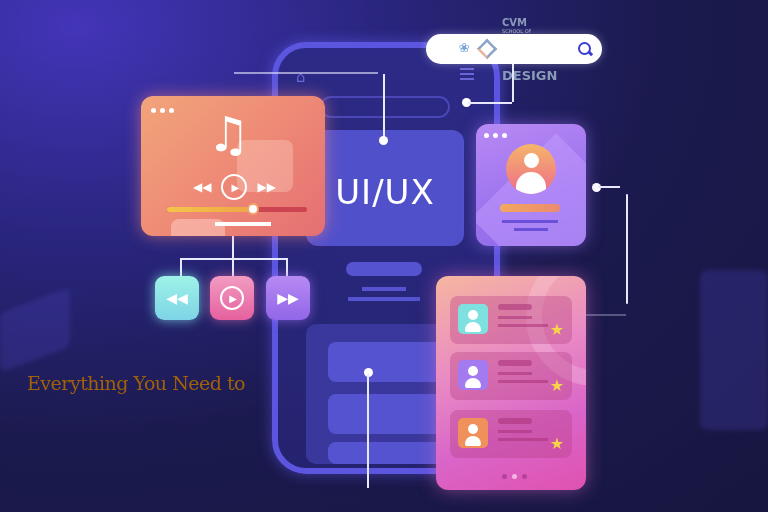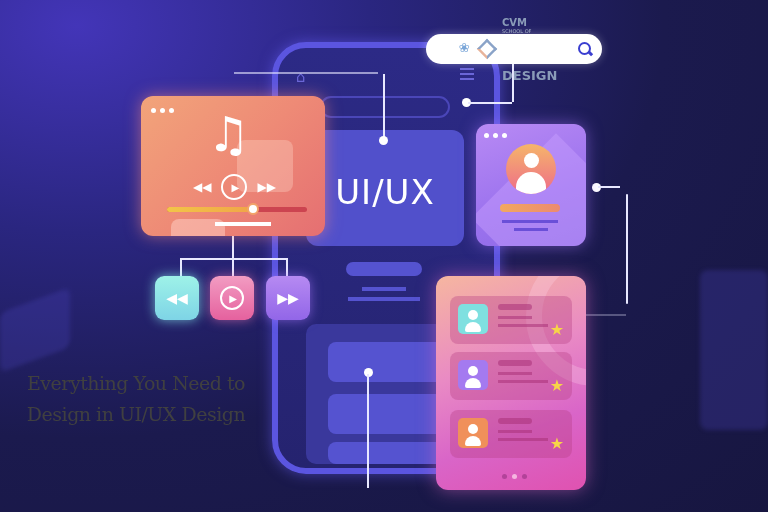--- a/index.html
+++ b/index.html
@@ -110,21 +110,21 @@
   .cr-l2 { left: 48px; top: 20px; width: 34px; height: 3px; background: rgba(170,50,120,0.55); }
   .cr-l3 { left: 48px; top: 28px; width: 50px; height: 3px; background: rgba(170,50,120,0.55); }
   .star { right: 8px; top: 26px; color: #f7d548; font-size: 16px; line-height: 1; }
   .pager { left: 66px; top: 198px; display:flex; gap:5px; }
   .pager i { width:5px; height:5px; border-radius:50%; background: rgba(150,50,130,0.6); display:block; }
   .pager i.on { background: rgba(255,220,240,0.7); }
 
   
   .headline {
     left: 2px; top: 368px; width: 268px;
-    color: #404040; font-family: "DejaVu Serif", serif; font-size: 19px; line-height: 31px;
+    color: #a16207; font-family: "DejaVu Serif", serif; font-size: 19px; line-height: 31px;
     text-align: center; letter-spacing: -0.5px;
   }
 </style>
 </head>
 <body>
 
 <div class="glow-shape" style="left:0;top:300px;width:70px;height:60px;transform:skewY(-20deg);"></div>
 <div class="glow-shape" style="left:700px;top:270px;width:68px;height:160px;"></div>
 
 <div class="abs phone"></div>
@@ -258,14 +258,13 @@
   </div>
   <div class="abs pager">
       <i></i>
       <i class="on"></i>
       <i></i>
     </div>
 </div>
 
 <div class="abs headline">
   <div>Everything You Need to</div>
-  <div>Design in UI/UX Design</div>
 </div>
 
 </body></html>

